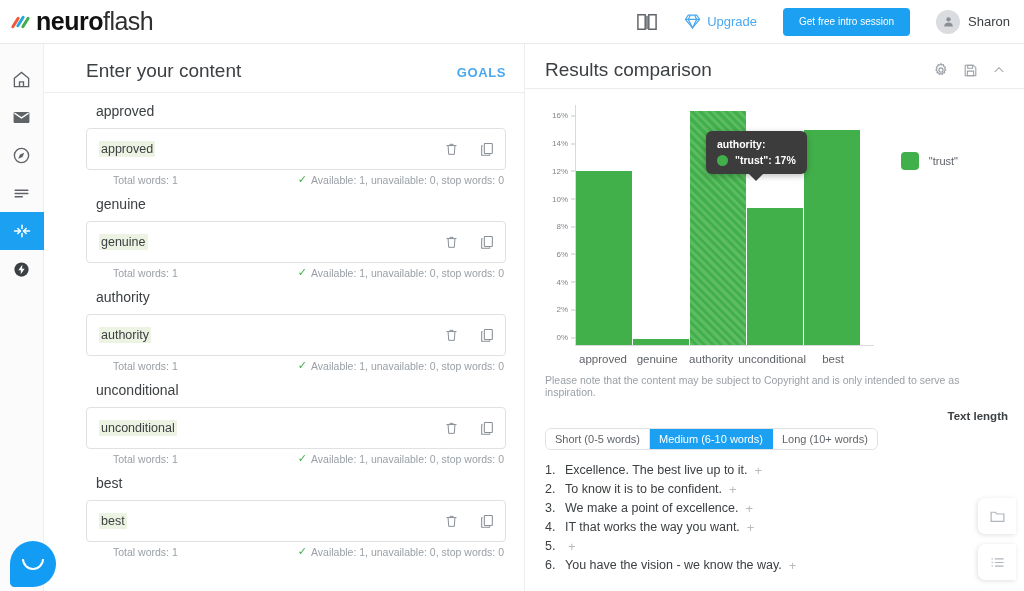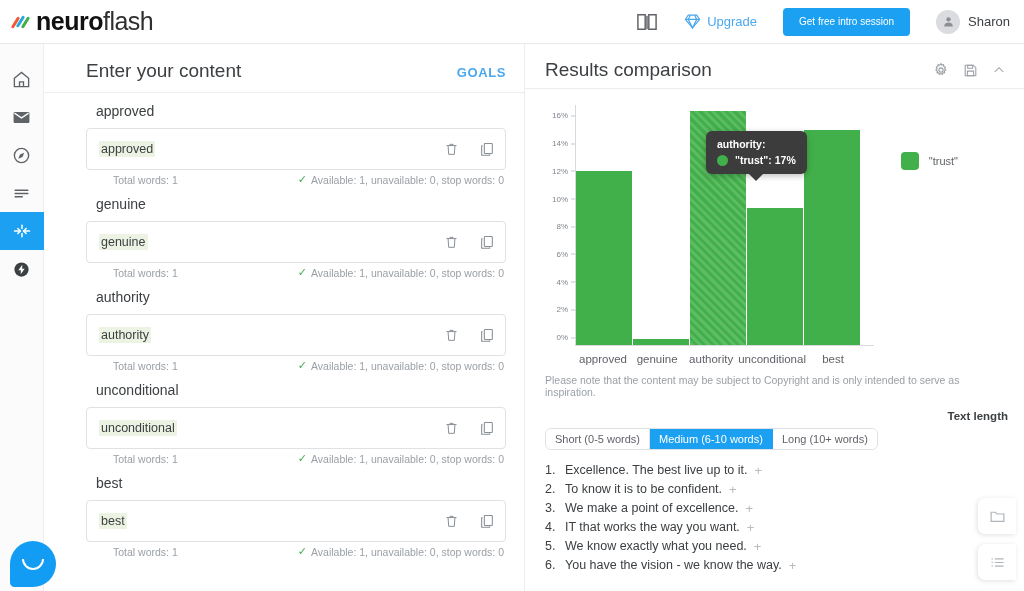--- a/index.html
+++ b/index.html
@@ -499,21 +499,20 @@
     <span>We make a point of excellence.</span>
     <span class="plus">+</span>
   </div>
   <div class="sugg">
     <span class="sugg-num">4.</span>
     <span>IT that works the way you want.</span>
     <span class="plus">+</span>
   </div>
   <div class="sugg">
     <span class="sugg-num">5.</span>
-    <span>We know exactly what you need.</span>
     <span class="plus">+</span>
   </div>
   <div class="sugg">
     <span class="sugg-num">6.</span>
     <span>You have the vision - we know the way.</span>
     <span class="plus">+</span>
   </div>
   </div>
     </div>
   </div>

